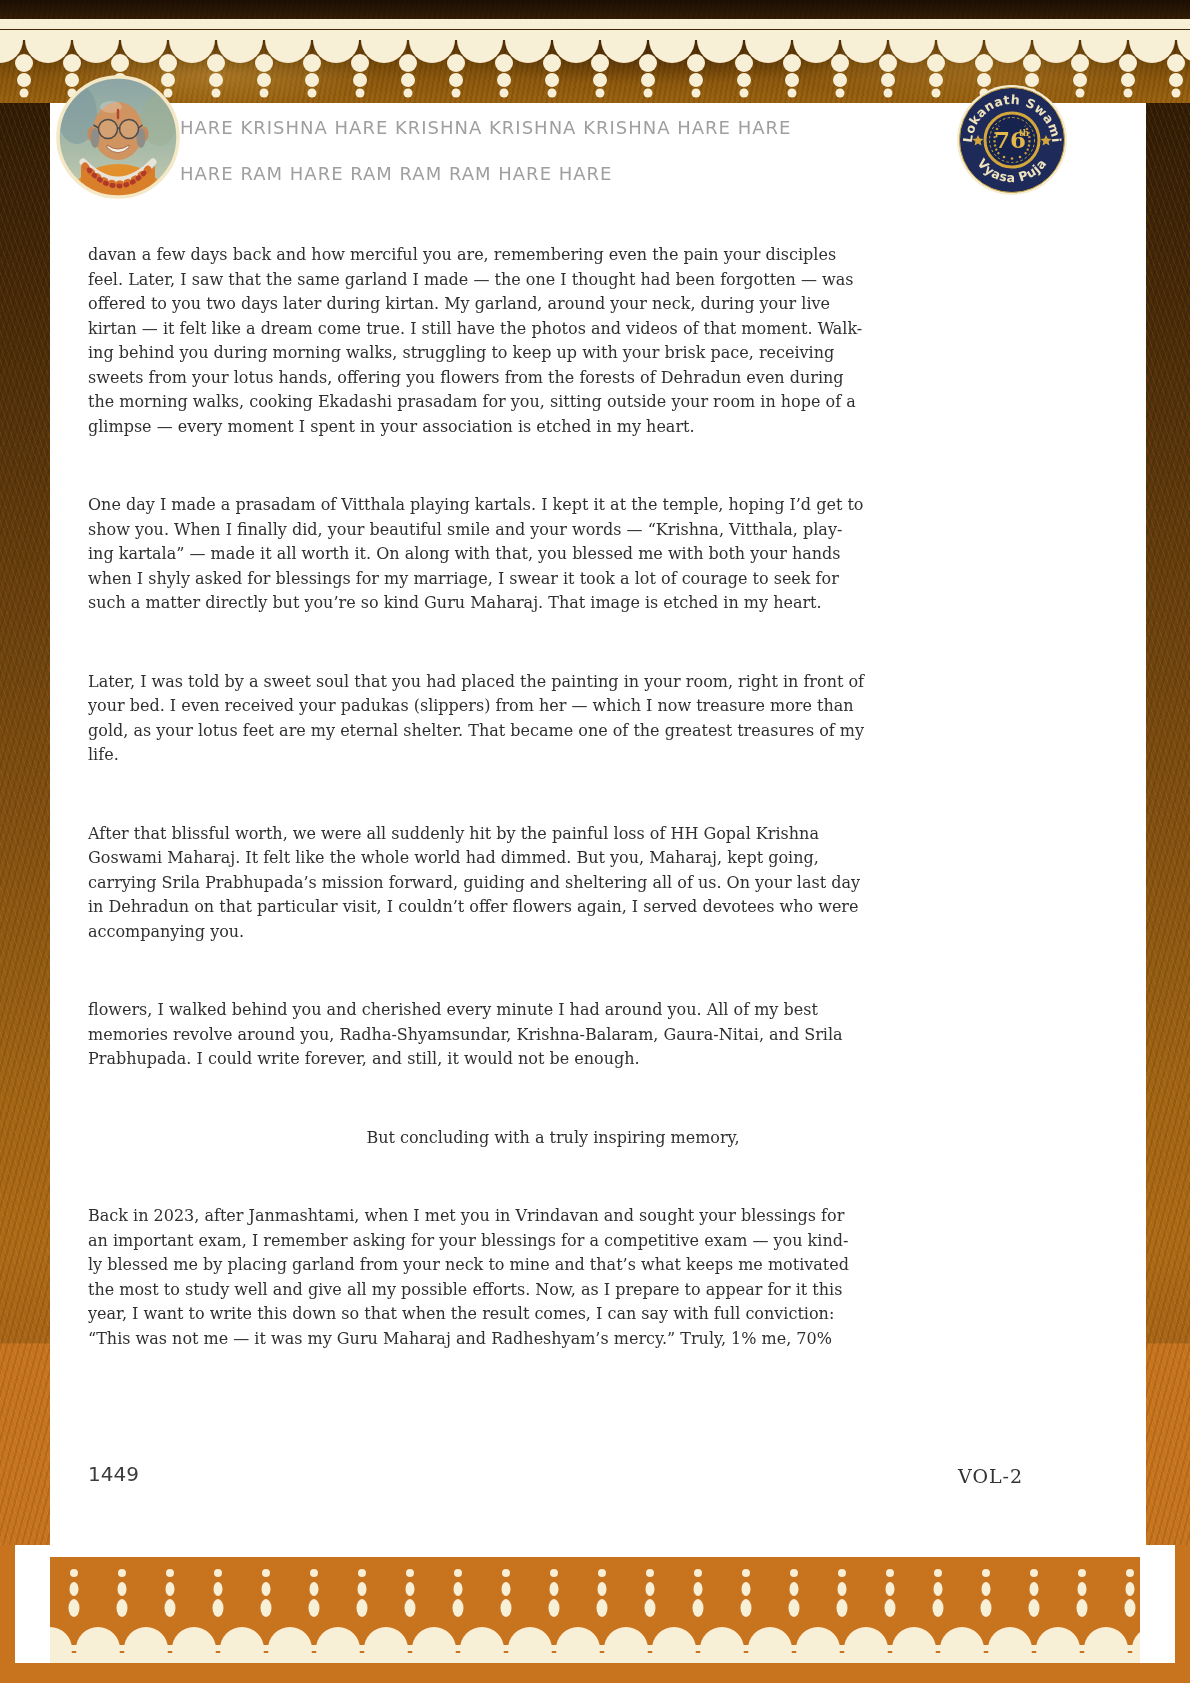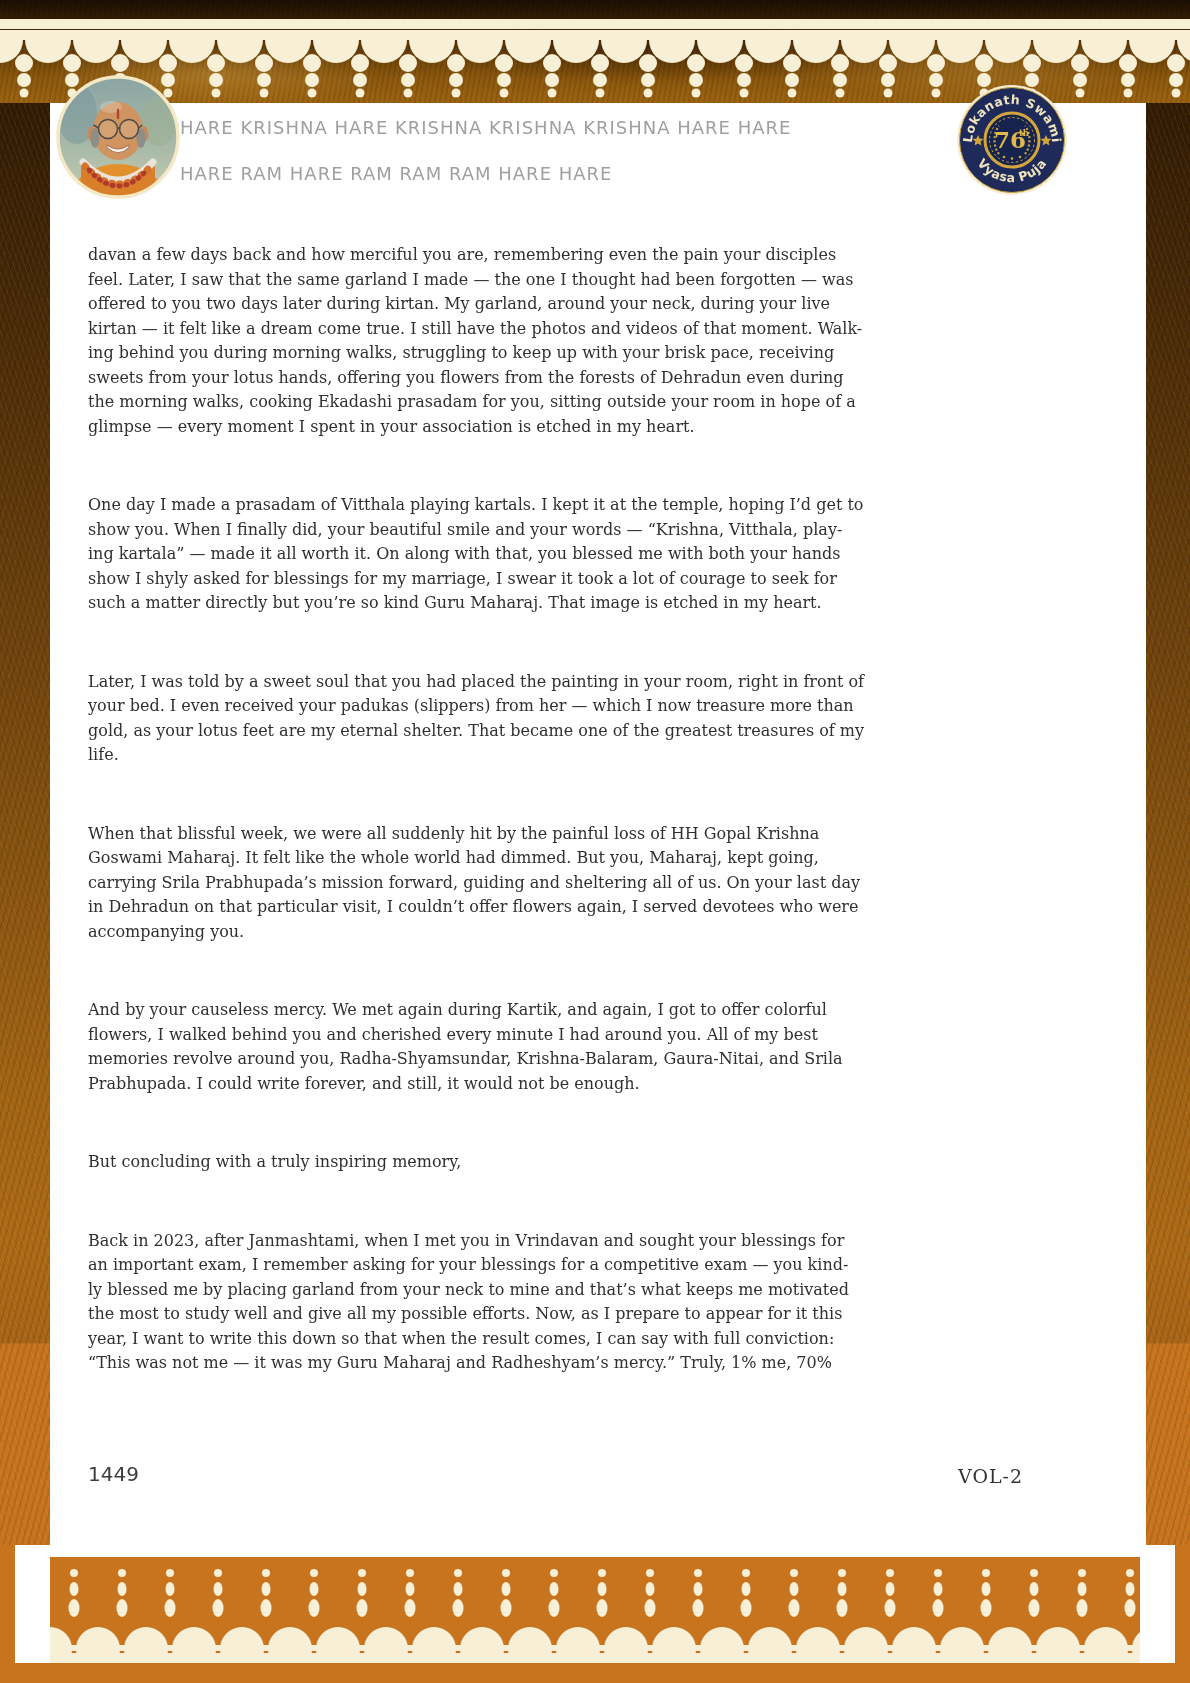--- a/index.html
+++ b/index.html
@@ -48,21 +48,21 @@
     font-family:"DejaVu Sans", sans-serif; color:var(--mantra_gray,#9f9f9f);
     font-size:18px; letter-spacing:1px; line-height:22px;
   }
   .mantra .m2{margin-top:24px;}
   
   .content{
     position:absolute; left:88px; top:243px; width:930px; z-index:4;
     color:var(--text,#303030); font-size:16px; line-height:24.5px;
   }
   .para{margin:0 0 54px 0;}
-  .para.tight{}
+  .para.tight{text-align:center;}
   .tline{white-space:nowrap;}
   
   .page-number{
     position:absolute; left:88px; top:1462px; width:930px; text-align:left; z-index:4;
     font-family:"DejaVu Sans", sans-serif; font-size:20px; color:#3c3c3c;
   }
   .volume{
     position:absolute; left:958px; top:1465px; z-index:4;
     font-family:"DejaVu Serif", serif; font-size:19px; letter-spacing:1px; color:#333333;
   }
@@ -172,38 +172,37 @@
         <div class="tline">kirtan — it felt like a dream come true. I still have the photos and videos of that moment. Walk-</div>
         <div class="tline">ing behind you during morning walks, struggling to keep up with your brisk pace, receiving</div>
         <div class="tline">sweets from your lotus hands, offering you flowers from the forests of Dehradun even during</div>
         <div class="tline">the morning walks, cooking Ekadashi prasadam for you, sitting outside your room in hope of a</div>
         <div class="tline">glimpse — every moment I spent in your association is etched in my heart.</div>
       </div>
       <div class="para">
         <div class="tline">One day I made a prasadam of Vitthala playing kartals. I kept it at the temple, hoping I’d get to</div>
         <div class="tline">show you. When I finally did, your beautiful smile and your words — “Krishna, Vitthala, play-</div>
         <div class="tline">ing kartala” — made it all worth it. On along with that, you blessed me with both your hands</div>
-        <div class="tline">show I shyly asked for blessings for my marriage, I swear it took a lot of courage to seek for</div>
+        <div class="tline">when I shyly asked for blessings for my marriage, I swear it took a lot of courage to seek for</div>
         <div class="tline">such a matter directly but you’re so kind Guru Maharaj. That image is etched in my heart.</div>
       </div>
       <div class="para">
         <div class="tline">Later, I was told by a sweet soul that you had placed the painting in your room, right in front of</div>
         <div class="tline">your bed. I even received your padukas (slippers) from her — which I now treasure more than</div>
         <div class="tline">gold, as your lotus feet are my eternal shelter. That became one of the greatest treasures of my</div>
         <div class="tline">life.</div>
       </div>
       <div class="para">
-        <div class="tline">When that blissful week, we were all suddenly hit by the painful loss of HH Gopal Krishna</div>
+        <div class="tline">After that blissful worth, we were all suddenly hit by the painful loss of HH Gopal Krishna</div>
         <div class="tline">Goswami Maharaj. It felt like the whole world had dimmed. But you, Maharaj, kept going,</div>
         <div class="tline">carrying Srila Prabhupada’s mission forward, guiding and sheltering all of us. On your last day</div>
         <div class="tline">in Dehradun on that particular visit, I couldn’t offer flowers again, I served devotees who were</div>
         <div class="tline">accompanying you.</div>
       </div>
       <div class="para">
-        <div class="tline">And by your causeless mercy. We met again during Kartik, and again, I got to offer colorful</div>
         <div class="tline">flowers, I walked behind you and cherished every minute I had around you. All of my best</div>
         <div class="tline">memories revolve around you, Radha-Shyamsundar, Krishna-Balaram, Gaura-Nitai, and Srila</div>
         <div class="tline">Prabhupada. I could write forever, and still, it would not be enough.</div>
       </div>
       <div class="para tight">
         <div class="tline">But concluding with a truly inspiring memory,</div>
       </div>
       <div class="para">
         <div class="tline">Back in 2023, after Janmashtami, when I met you in Vrindavan and sought your blessings for</div>
         <div class="tline">an important exam, I remember asking for your blessings for a competitive exam — you kind-</div>

